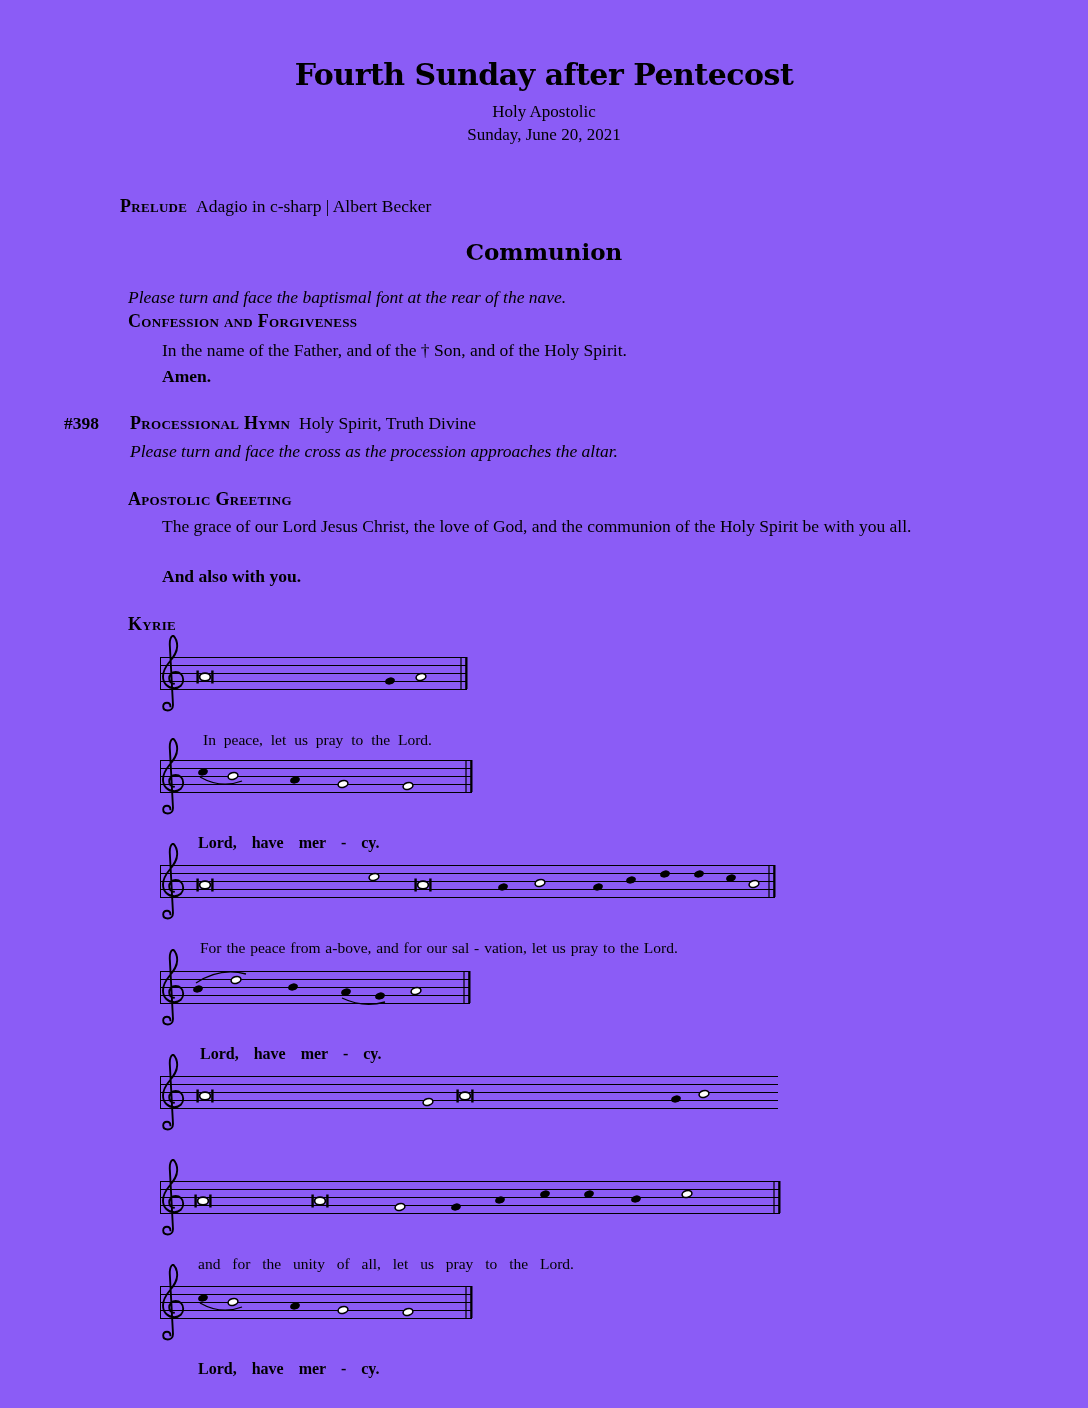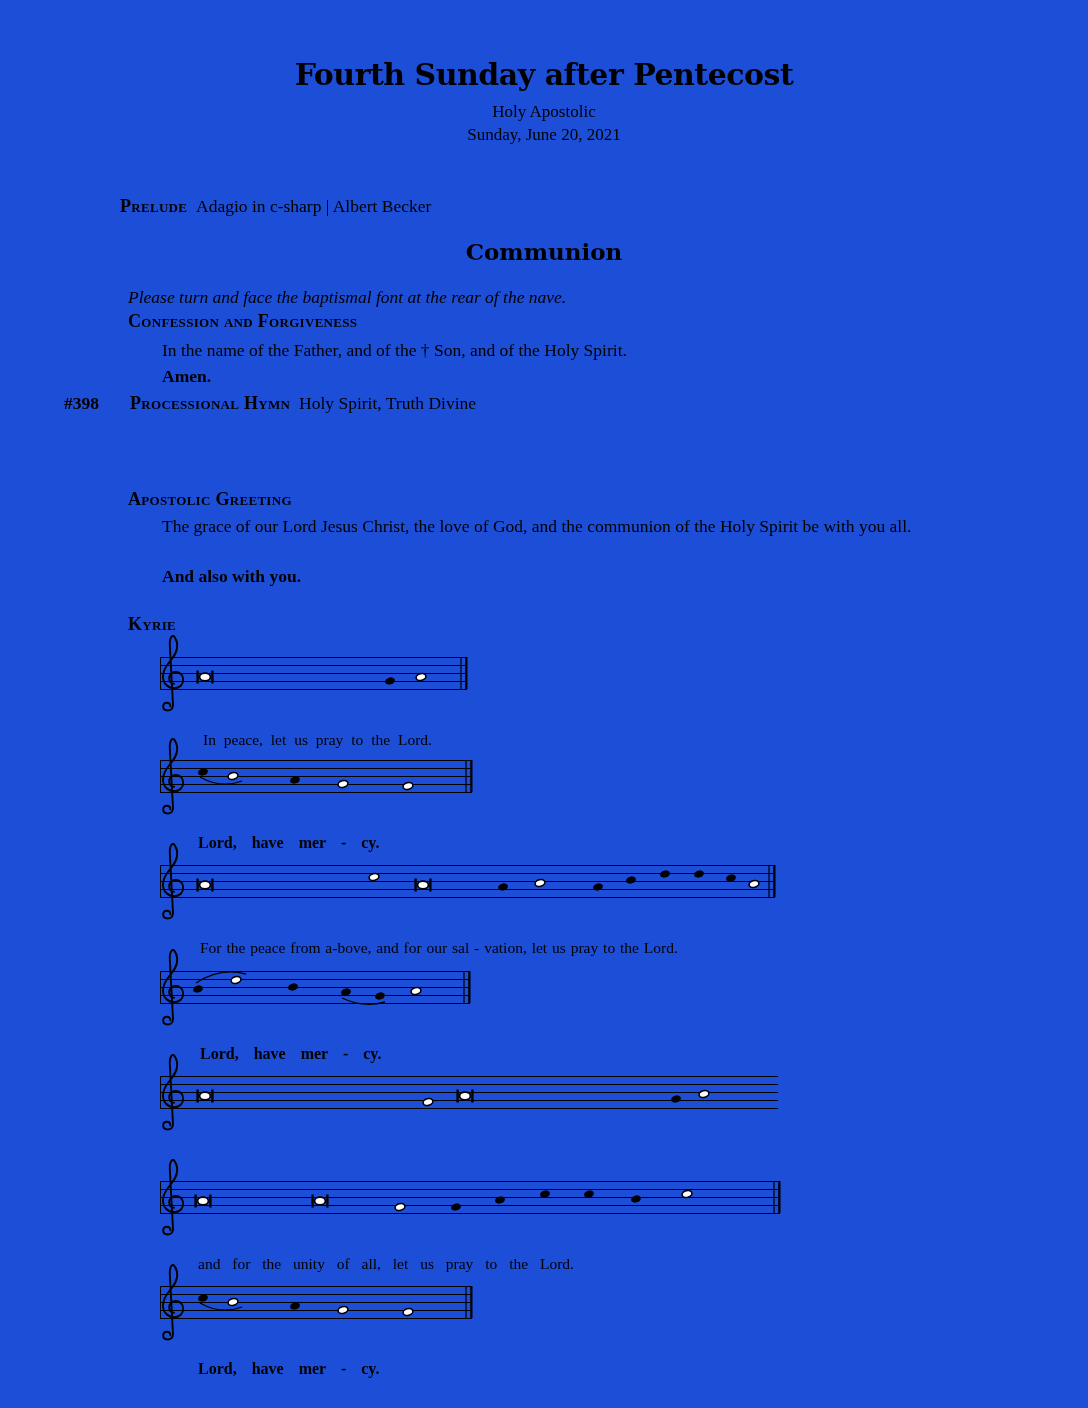--- a/index.html
+++ b/index.html
@@ -1,20 +1,20 @@
 <!DOCTYPE html>
 <html><head>
 <meta charset="utf-8">
 <style>
   html,body{margin:0;padding:0;background:#e8e8e8;}
   #page{
     position:relative;
     width:1088px;height:1408px;
     margin:0 auto;
-    background:#1d4ed8;
+    background:#8b5cf6;
     color:#000;
     font-family:"Liberation Serif", serif;
     overflow:hidden;
   }
   .abs{position:absolute;}
   .center{left:0;right:0;text-align:center;}
   .title{
     font-family:"DejaVu Serif", serif;
     font-weight:bold;
     font-size:30px;
@@ -63,24 +63,25 @@
   <div class="abs center section-head" style="top:238px">Communion</div>
 
   <div class="abs rubric" style="top:287px;left:128px">Please turn and face the baptismal font at the rear of the nave.</div>
 
   <div class="abs sc" style="top:311px;left:128px;font-size:18px">Confession and Forgiveness</div>
 
   <div class="abs body-line" style="top:340px;left:162px">In the name of the Father, and of the † Son, and of the Holy Spirit.</div>
 
   <div class="abs body-line bold" style="top:366px;left:162px">Amen.</div>
 
-  <div class="abs body-line" style="top:393px;left:64px">
+  <div class="abs body-line" style="top:413px;left:64px">
     <span class="hymn-num">#398</span><span class="sc" style="font-size:18px">Processional Hymn</span><span>&nbsp;&nbsp;</span><span>Holy Spirit, Truth Divine</span>
   </div>
 
+  <div class="abs rubric" style="top:441px;left:130px">Please turn and face the cross as the procession approaches the altar.</div>
 
   <div class="abs sc" style="top:489px;left:128px;font-size:18px">Apostolic Greeting</div>
 
   <div class="abs body-line greeting-par" style="top:513px;left:162px">The grace of our Lord Jesus Christ, the love of God, and the communion of the Holy Spirit be with you all.</div>
 
   <div class="abs body-line bold" style="top:566px;left:162px">And also with you.</div>
 
   <div class="abs sc" style="top:614px;left:128px;font-size:18px">Kyrie</div>
 
   <div id="music-root">

